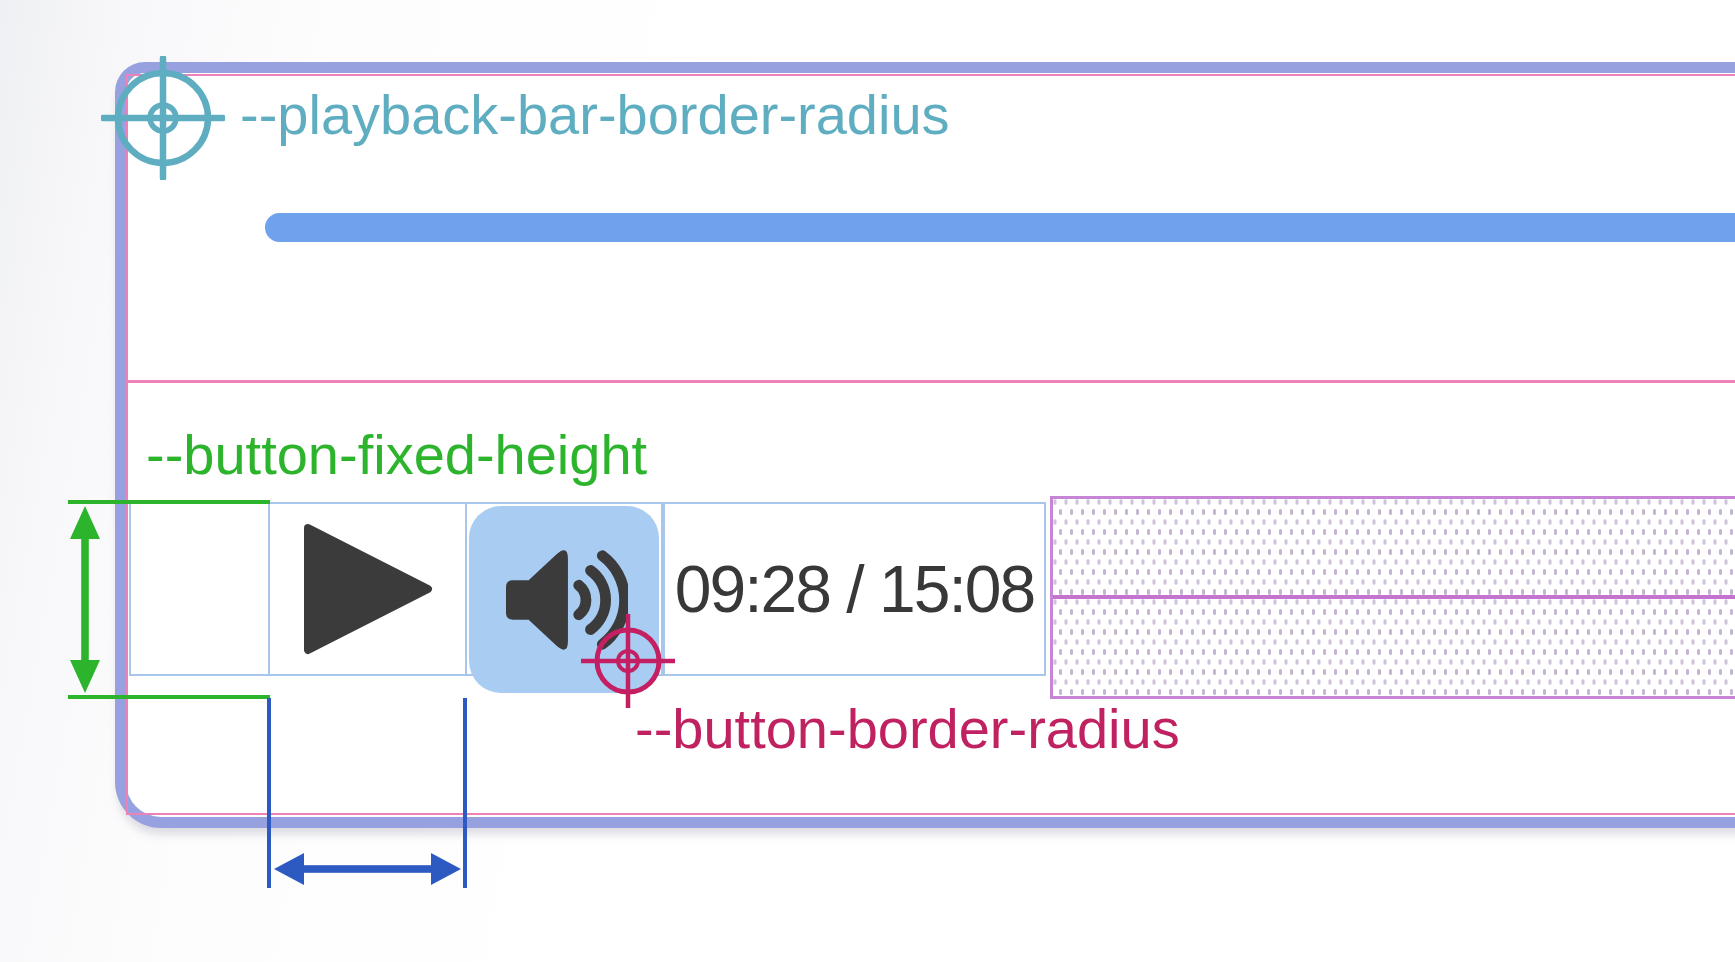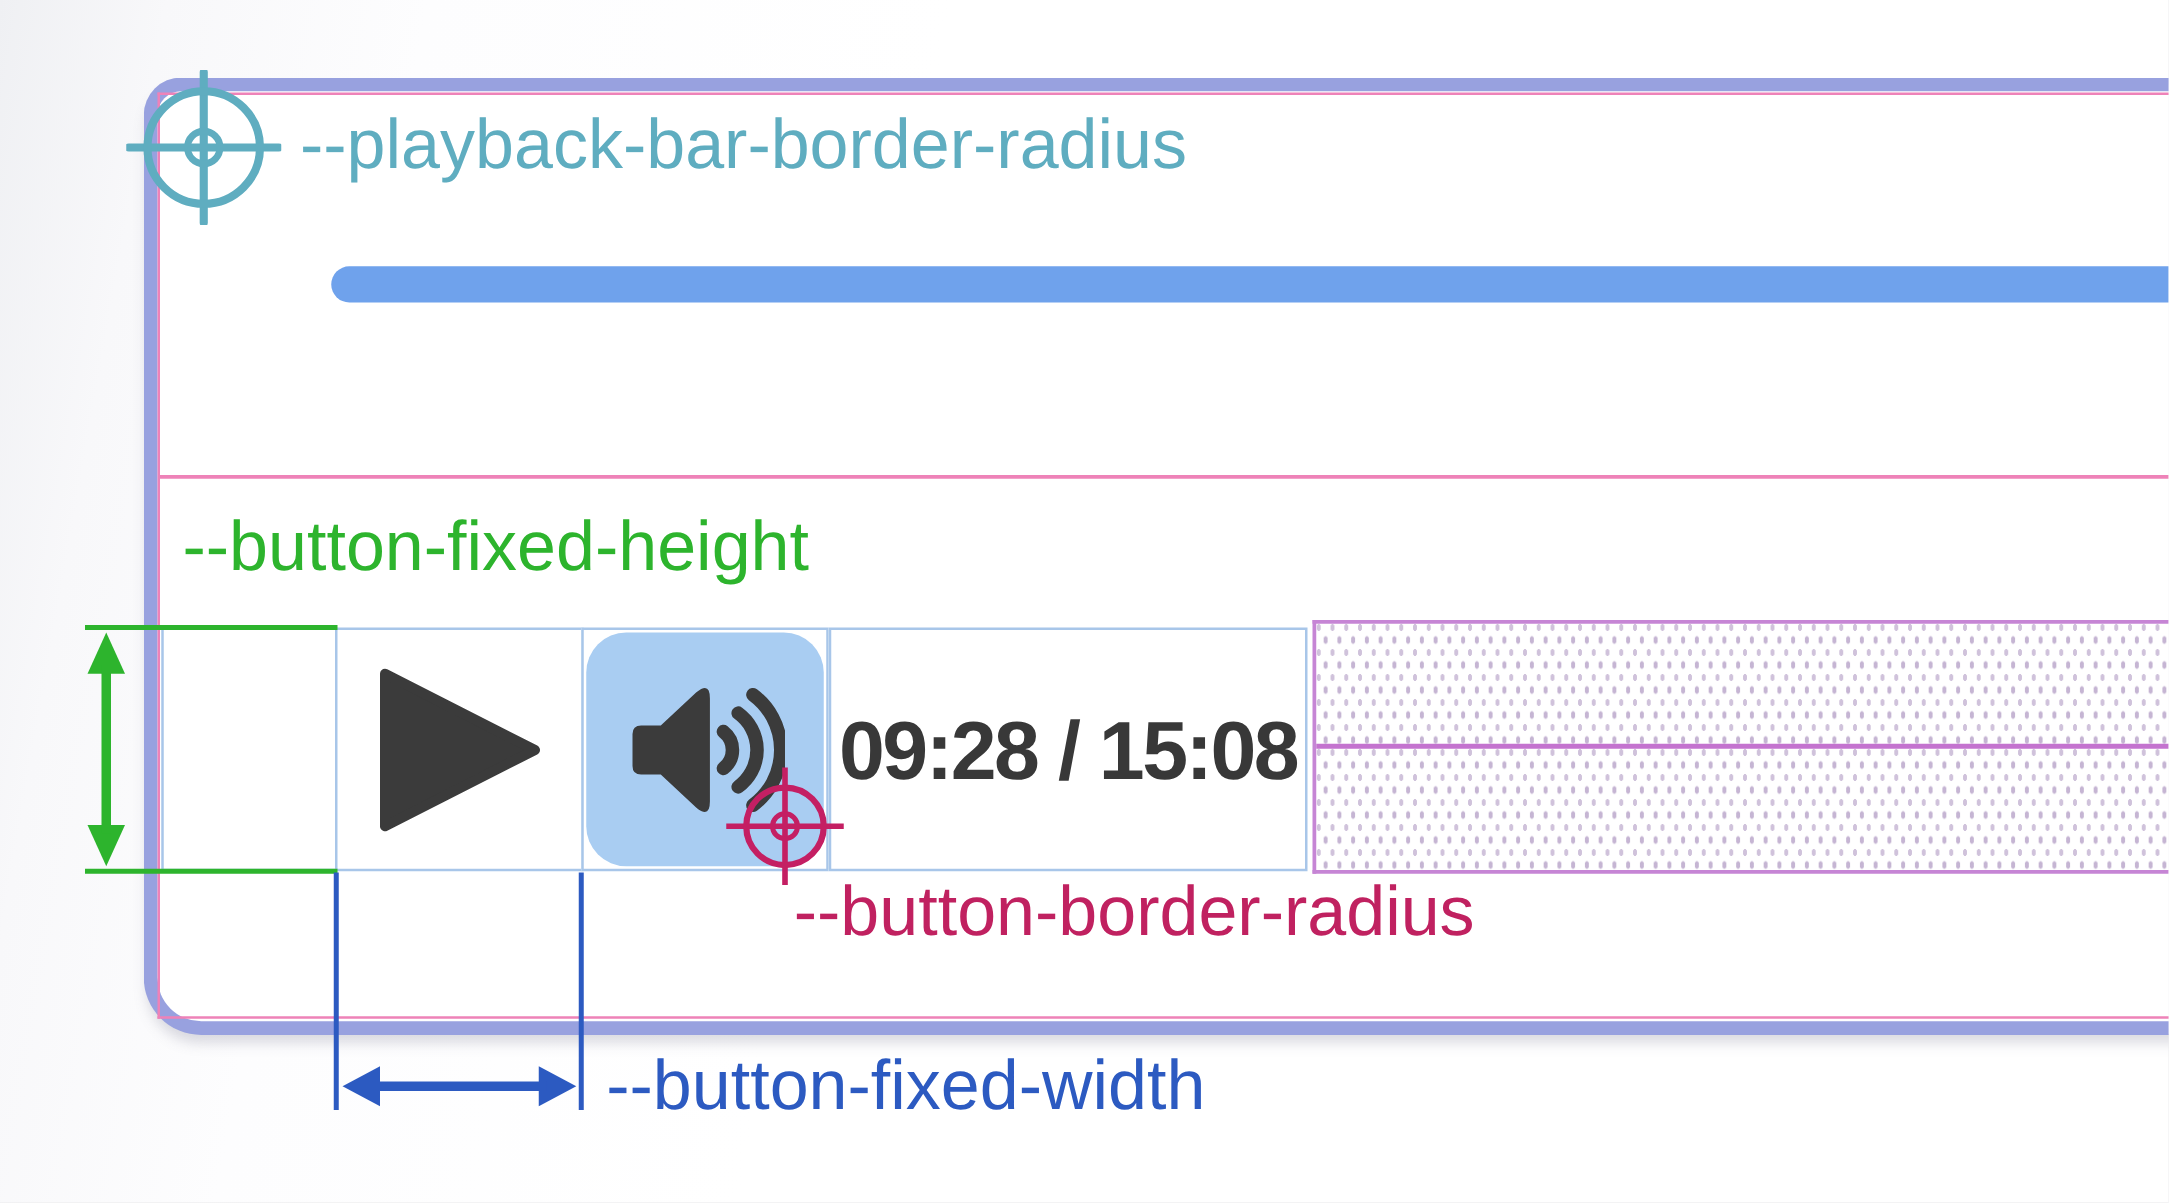--- a/index.html
+++ b/index.html
@@ -27,34 +27,34 @@
     position:absolute;left:1050px;top:496px;width:685px;height:203px;box-sizing:border-box;
     border:3px solid #c685d5;border-right:none;
     background-image:
       radial-gradient(rgba(150,120,175,.55) 1.5px, transparent 1.9px),
       radial-gradient(rgba(150,120,175,.45) 1.4px, transparent 1.8px);
     background-size:11px 20px,11px 20px;
     background-position:2px 3px,7.5px 13px;
   }
   .dotted-midline{position:absolute;left:0;right:0;top:96px;height:3.5px;background:#c473cf;}
   
-  .cell{position:absolute;top:502px;height:195px;box-sizing:border-box;border:2px solid #a8c6e9;background:#fff;font-weight:bold;}
+  .cell{position:absolute;top:502px;height:174px;box-sizing:border-box;border:2px solid #a8c6e9;background:#fff;}
   .cell.empty{left:129px;width:141px;}
   .cell.play{left:268px;width:199px;display:flex;align-items:center;justify-content:center;}
   .cell.volume{left:465px;width:198px;}
   .cell.time{left:663px;width:383px;display:flex;align-items:center;justify-content:center;}
   .volume-btn{
     position:absolute;left:2px;top:2px;width:190px;height:187px;border-radius:32px;
     background:#a9cdf2;display:flex;align-items:center;justify-content:center;
   }
   .time-text{font-size:66px;letter-spacing:-2px;color:#383838;white-space:nowrap;}
   
   .anno{position:absolute;font-family:Liberation Sans, sans-serif;font-size:56px;line-height:1.05;white-space:nowrap;}
   .anno.teal{left:240px;top:86px;color:#5fadc0;}
-  .anno.green{left:146px;top:408px;color:#2db42d;}
+  .anno.green{left:146px;top:426px;color:#2db42d;}
   .anno.magenta{left:635px;top:700px;color:#c02160;}
   .anno.blue{left:485px;top:839px;color:#2c5ac1;}
   
   .green-line{position:absolute;left:68px;width:202px;height:3.5px;background:#2db42d;}
   .green-line.top{top:500px;}
   .green-line.bottom{top:695px;}
   .blue-ext{position:absolute;top:698px;width:3.5px;height:190px;background:#2c5ac1;z-index:6;}
   .blue-ext.left{left:267px;}
   .blue-ext.right{left:463px;}
   .svgpin{position:absolute;}
@@ -123,15 +123,14 @@
   </svg>
   <div class="anno magenta">--button-border-radius</div>
 
   <div class="blue-ext left"></div>
   <div class="blue-ext right"></div>
   <svg class="svgpin z6" style="left:272px;top:851px;" width="191" height="36" viewBox="0 0 191 36">
     <polygon points="2,18 32,2 32,34" fill="#2c5ac1"></polygon>
     <polygon points="189,18 159,2 159,34" fill="#2c5ac1"></polygon>
     <rect x="26" y="14.2" width="139" height="7.6" fill="#2c5ac1"></rect>
   </svg>
-  <div class="anno blue">--button-fixed-width</div>
 
 </div>
 
 </body></html>

